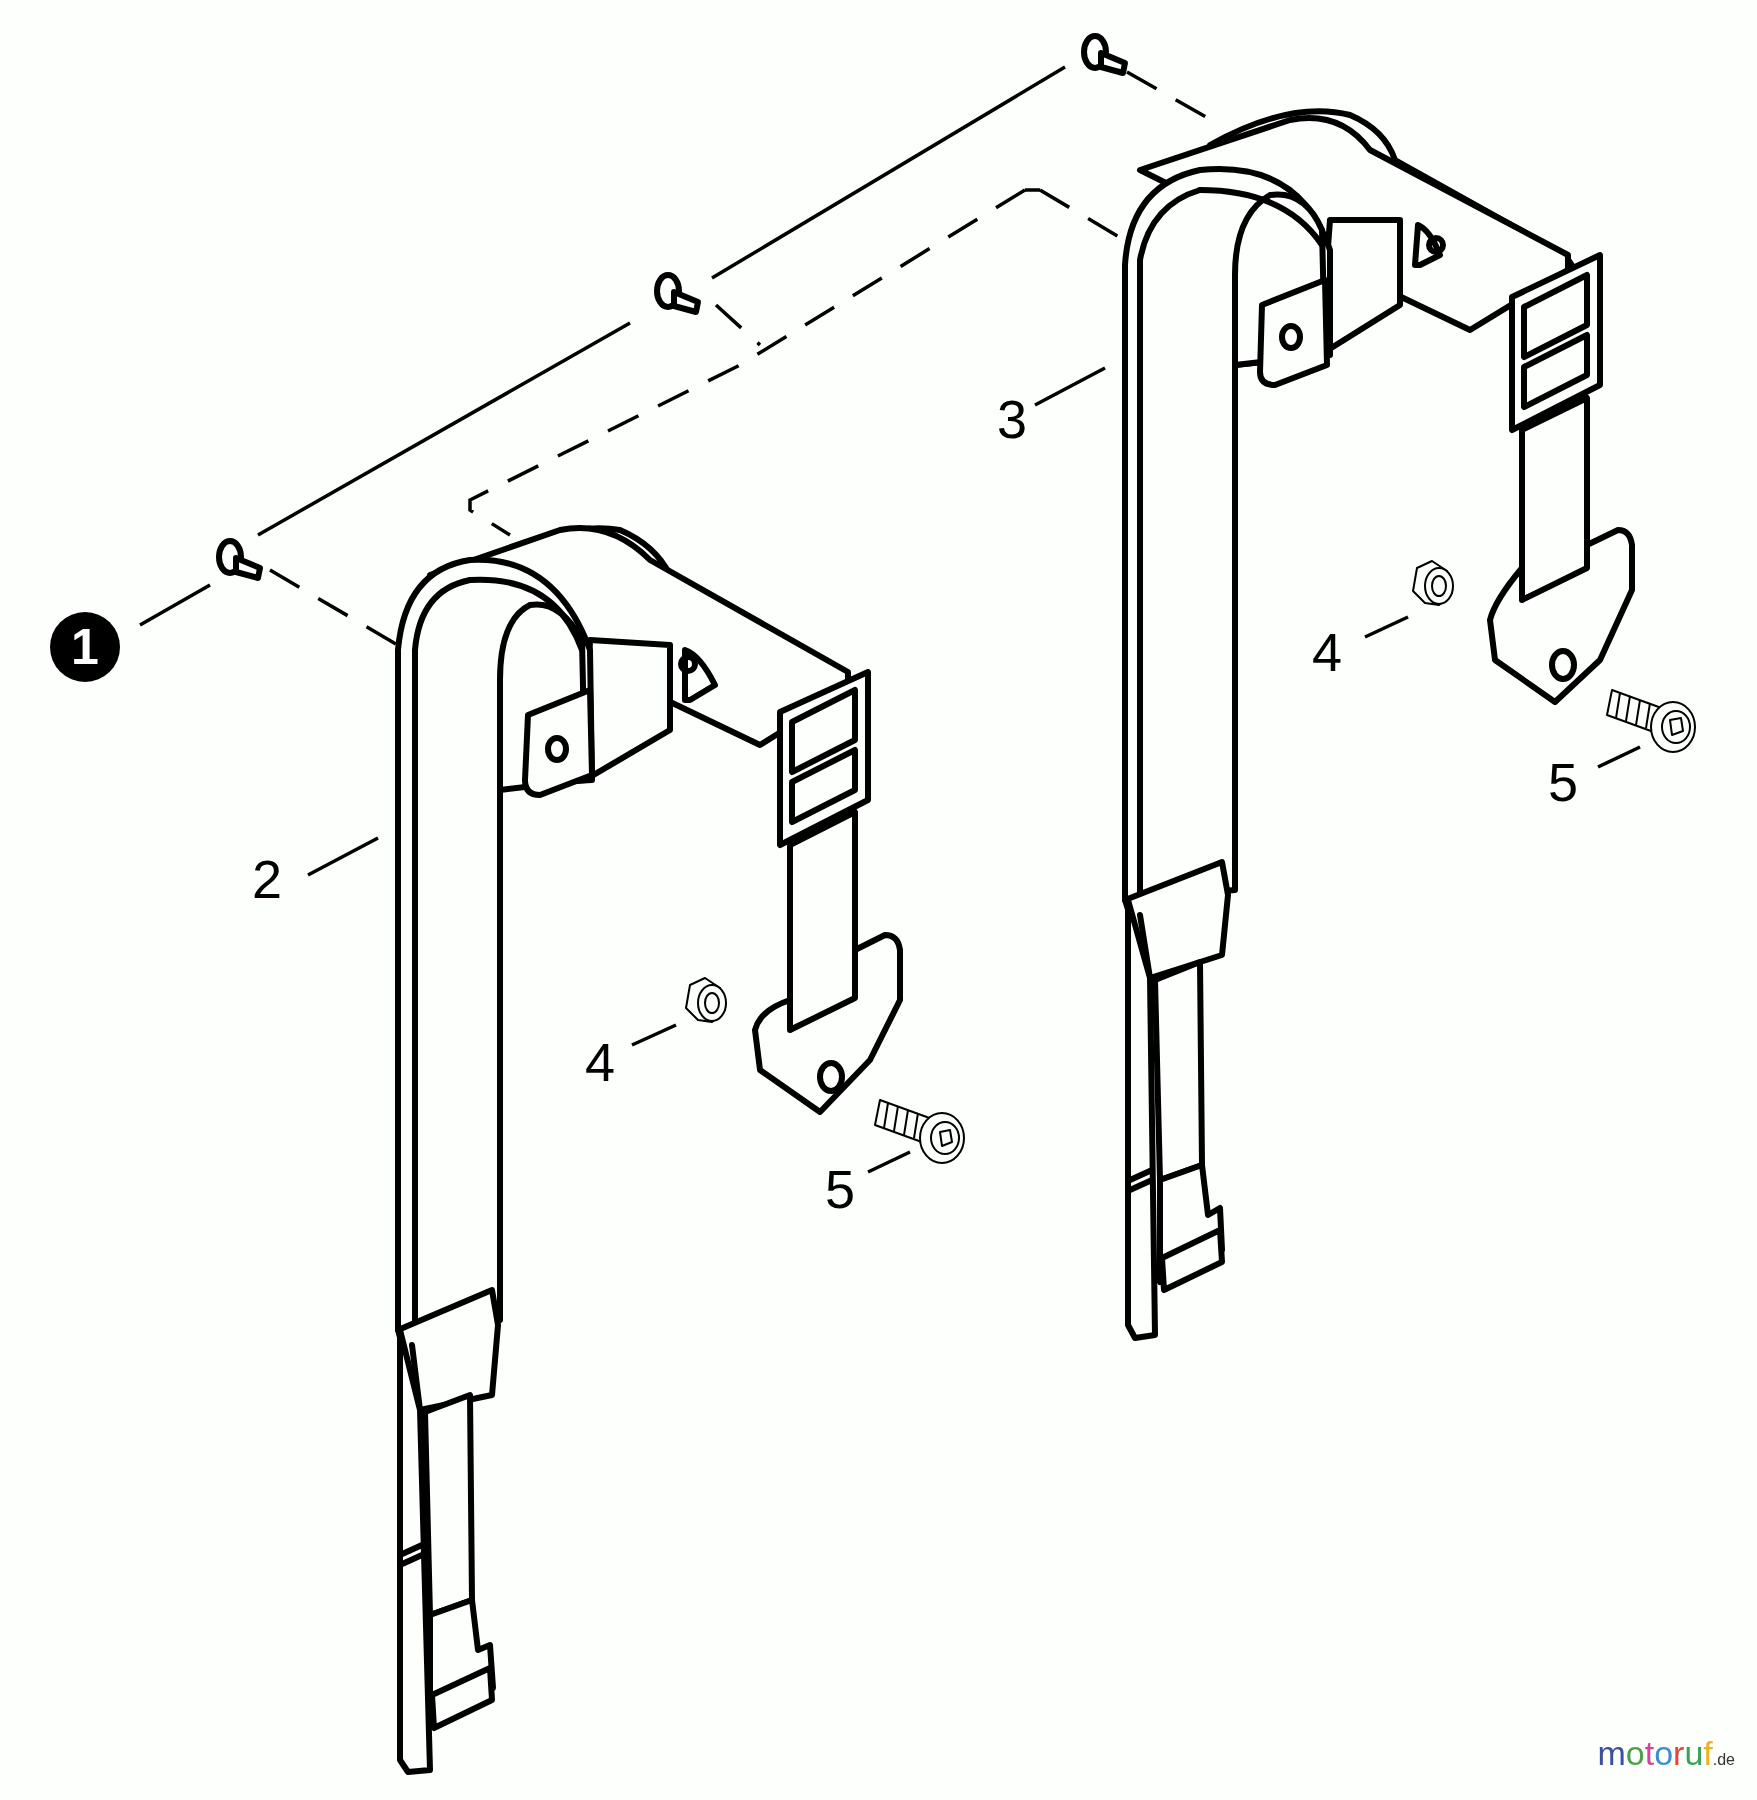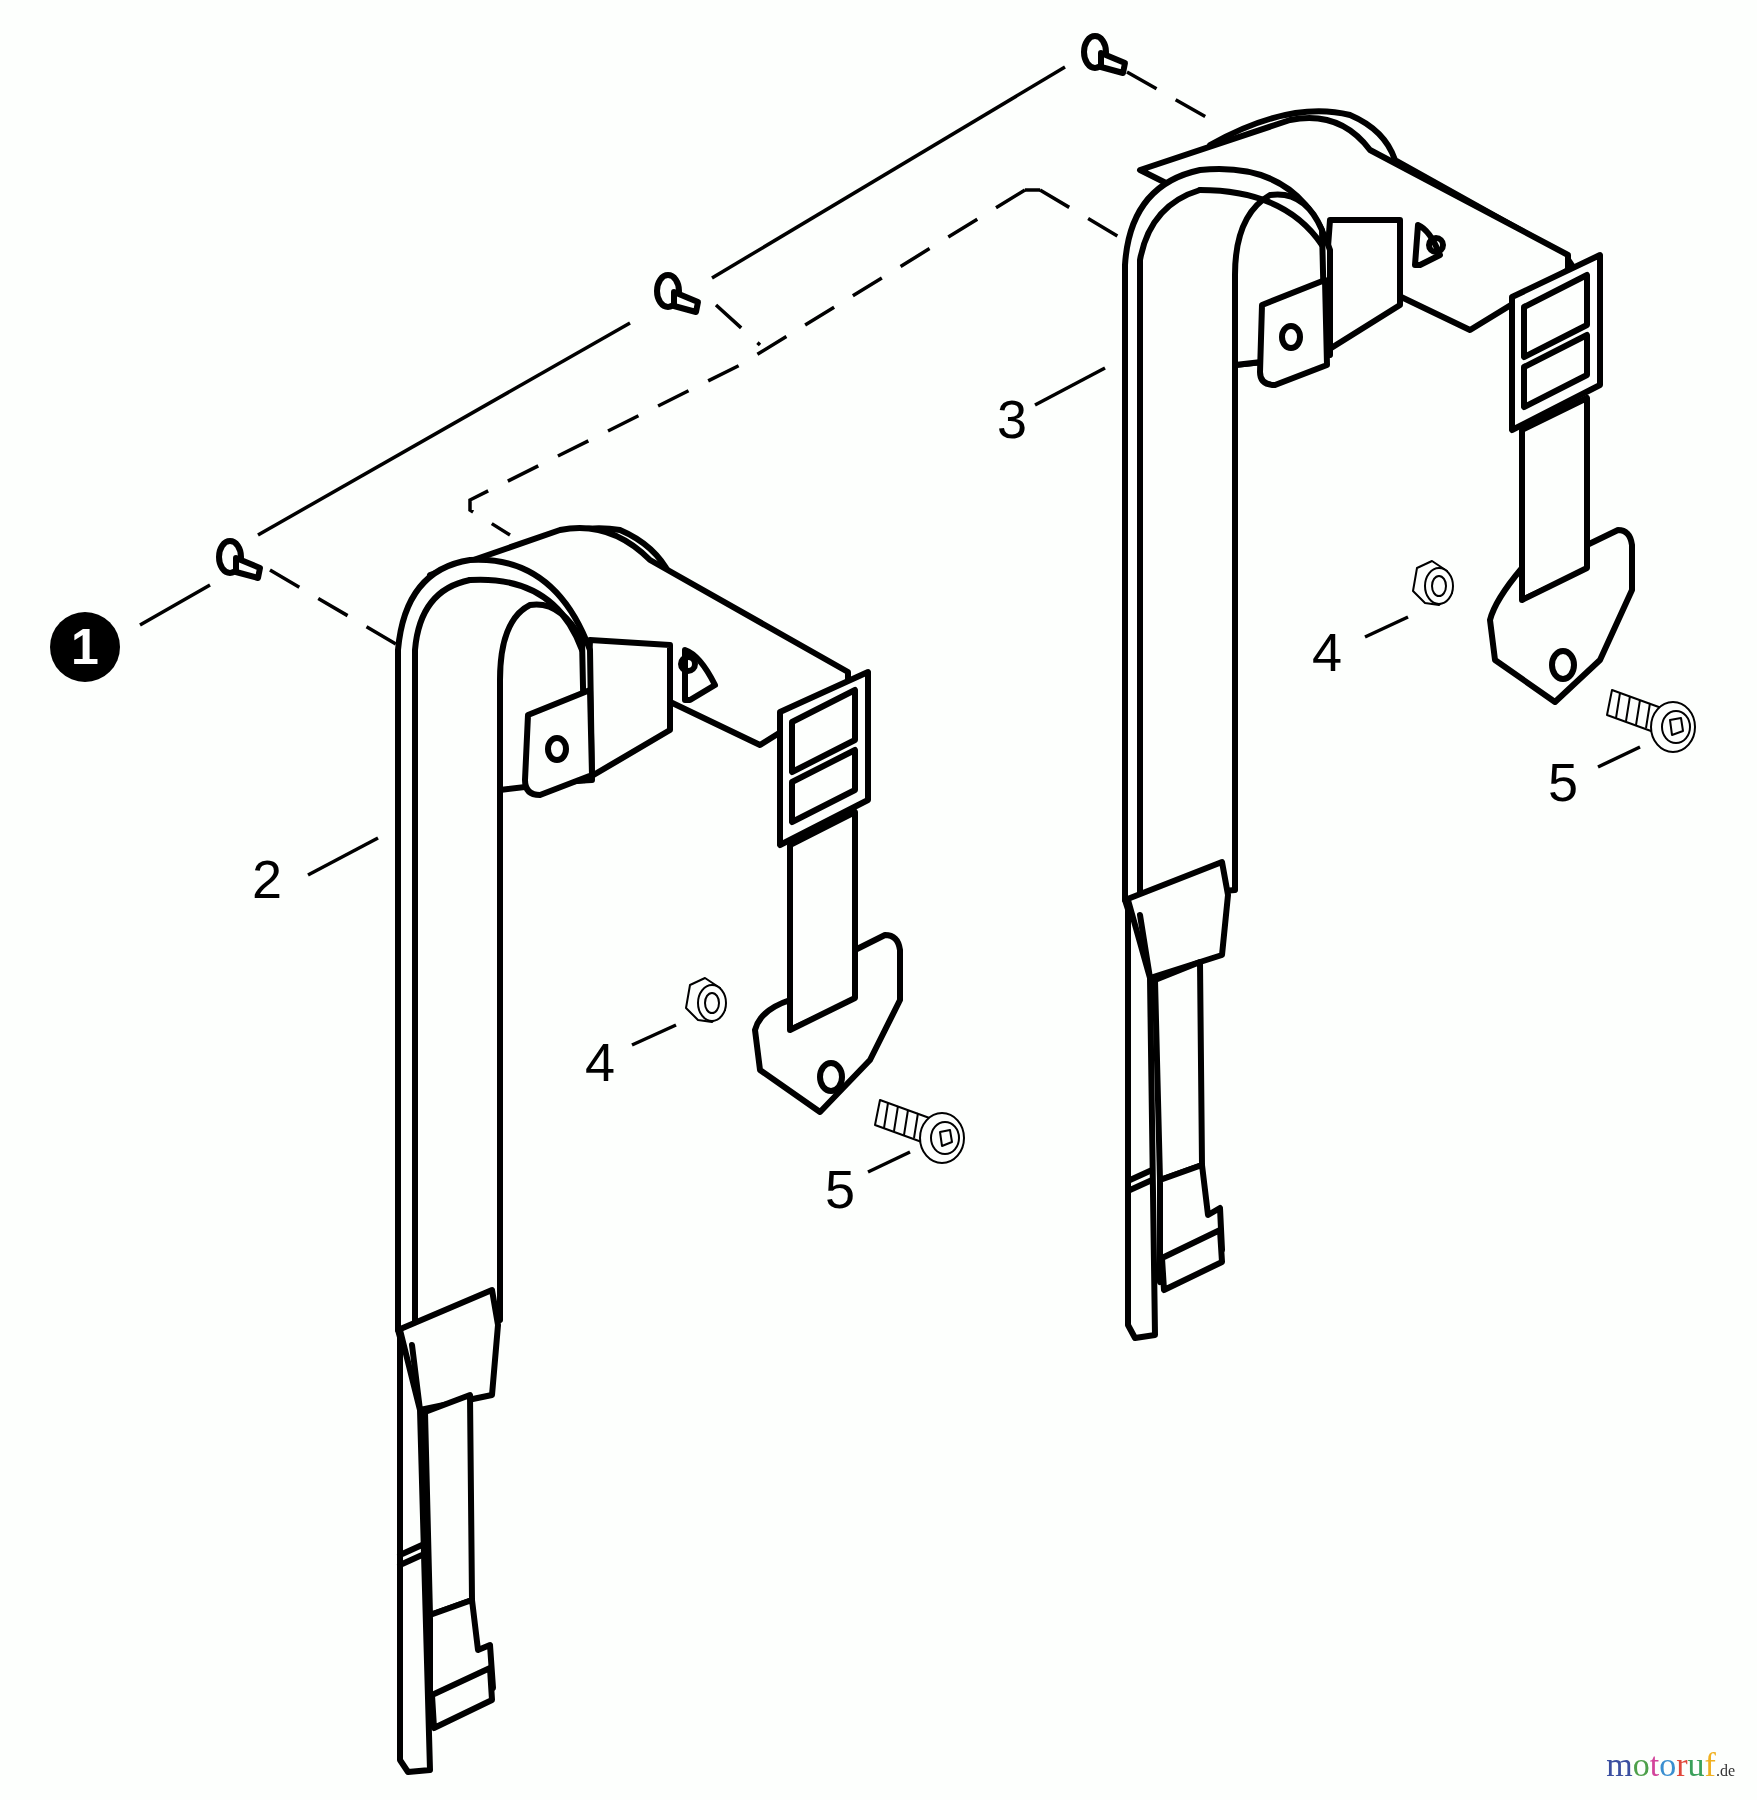--- a/index.html
+++ b/index.html
@@ -5,21 +5,21 @@
   html, body { margin: 0; padding: 0; background: #fdfffd; }
   body { width: 1757px; height: 1800px; position: relative; overflow: hidden; font-family: "Liberation Sans", sans-serif; }
   #diagram { position: absolute; left: 0; top: 0; width: 1757px; height: 1800px; }
   .ln { fill: none; stroke: #000; stroke-width: 6; stroke-linejoin: round; stroke-linecap: round; }
   .lnw { fill: #fdfffd; stroke: #000; stroke-width: 6; stroke-linejoin: round; stroke-linecap: round; }
   .thin { fill: #fdfffd; stroke: #000; stroke-width: 2; stroke-linejoin: round; }
   .lead { fill: none; stroke: #000; stroke-width: 3.5; stroke-linecap: butt; }
   .dash { fill: none; stroke: #000; stroke-width: 3.5; stroke-dasharray: 34 22; }
   .callout { position: absolute; font-family: "Liberation Sans", sans-serif; font-size: 54px; color: #000; line-height: 1; }
   .badge { position: absolute; left: 50px; top: 612px; width: 70px; height: 70px; border-radius: 50%; background: #000; color: #fff; font-weight: bold; font-size: 50px; display: flex; align-items: center; justify-content: center; font-family: "Liberation Sans", sans-serif; }
-  .watermark { position: absolute; right: 22px; bottom: 16px; font-family: Liberation Serif, serif; font-size: 34px; letter-spacing: 0px; }
+  .watermark { position: absolute; right: 22px; bottom: 27px; font-family: Liberation Sans, sans-serif; font-size: 34px; letter-spacing: 0px; }
   .watermark .de { font-size: 16px; color: #333; }
 </style>
 </head>
 <body>
 
 <svg id="diagram" viewBox="0 0 1757 1800" xmlns="http://www.w3.org/2000/svg">
 
   <g>
 
     <line class="lead" x1="258" y1="535" x2="630" y2="323"></line>

